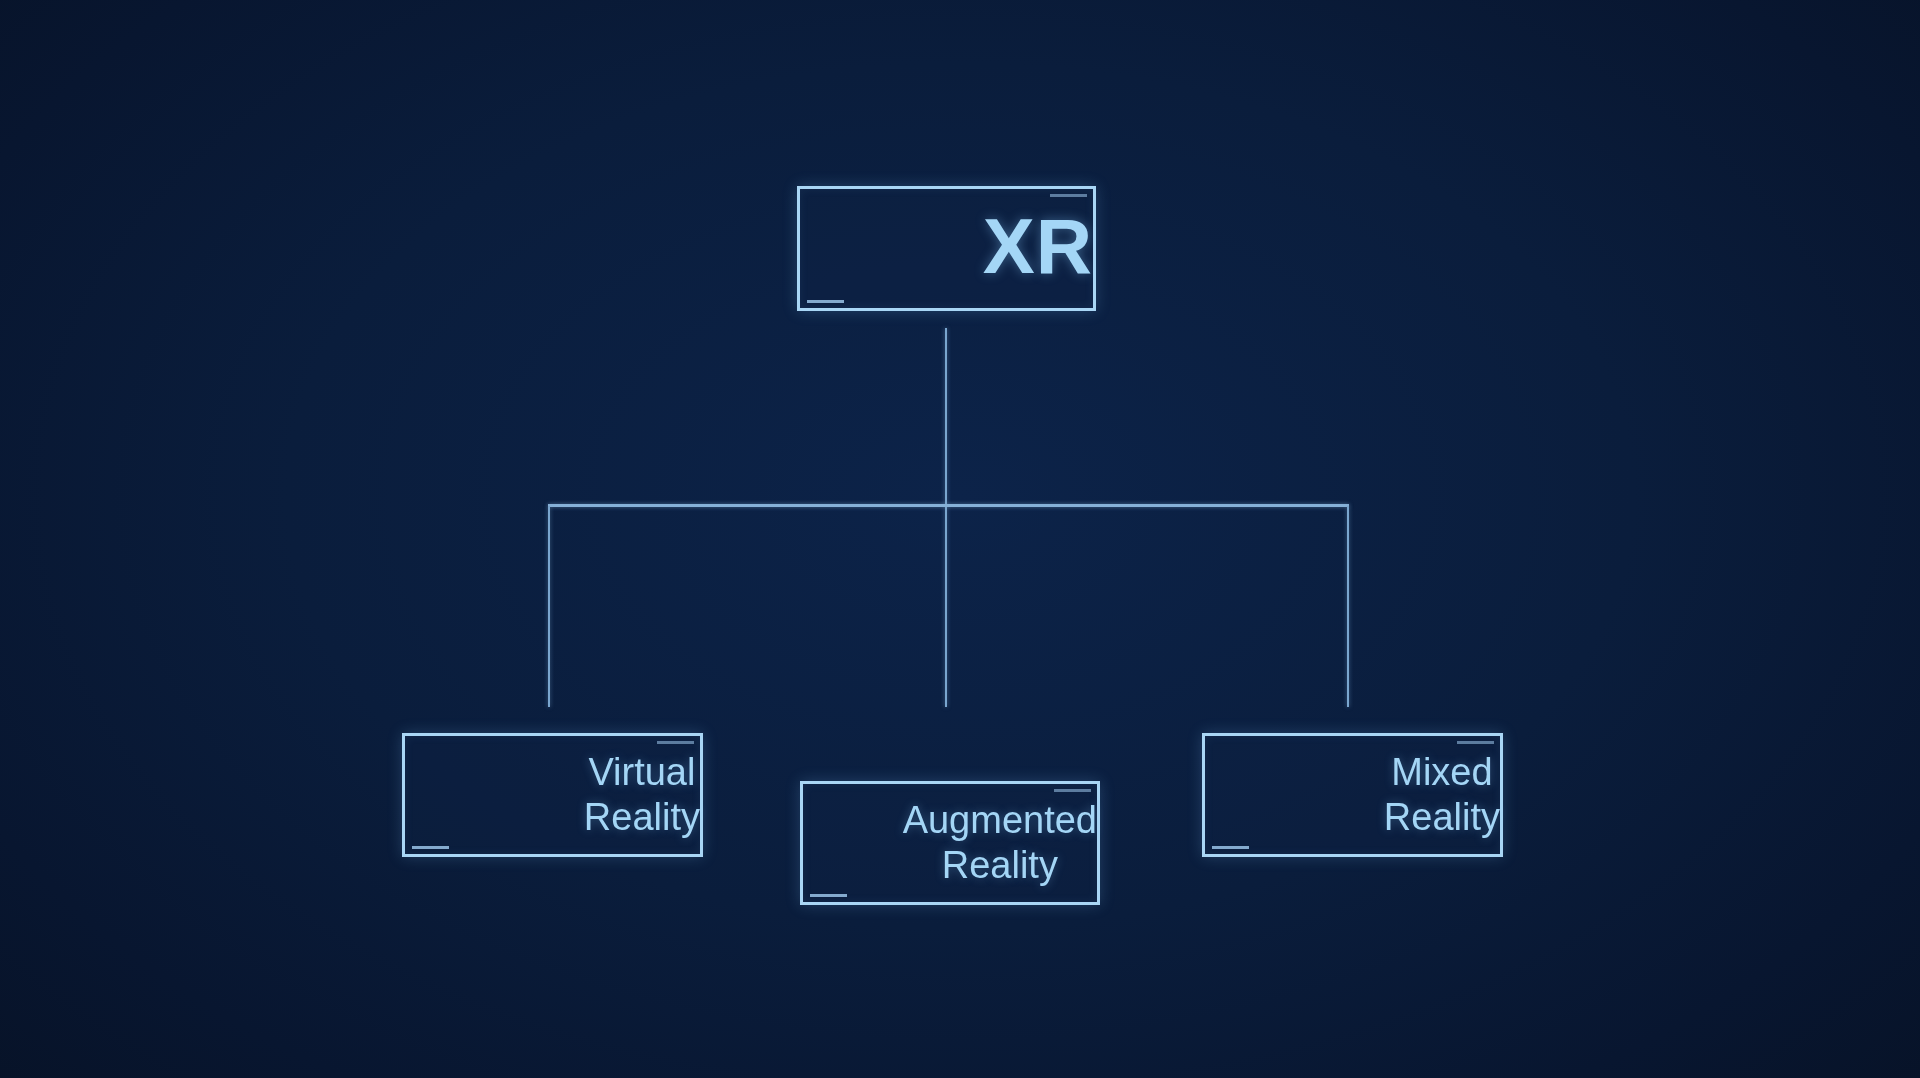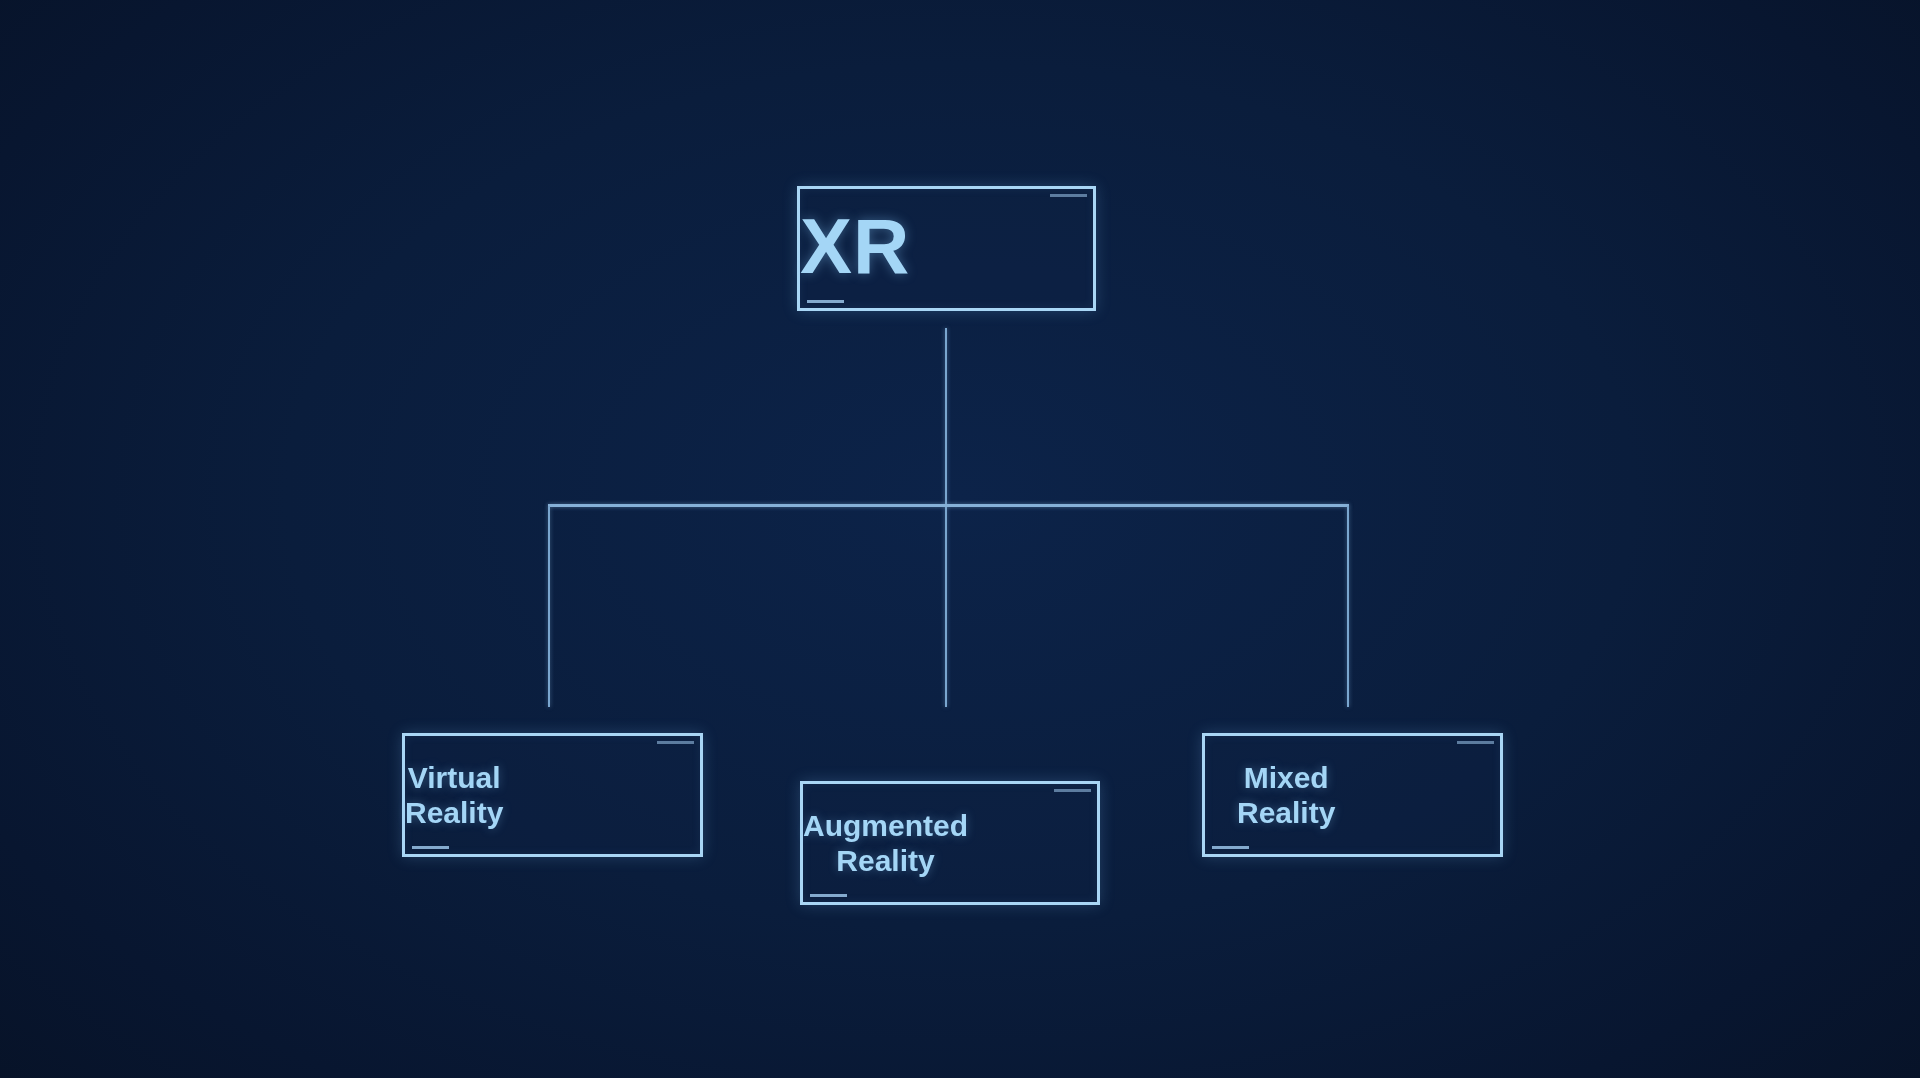--- a/index.html
+++ b/index.html
@@ -32,41 +32,41 @@
   .connector.drop-right { left: 1347px; }
 
   
   .node {
     position: absolute;
     box-sizing: border-box;
     border: 3px solid #a9d6f5;
     background: rgba(13, 33, 68, 0.35);
     display: flex;
     align-items: center;
-    justify-content: flex-start;
+    justify-content: flex-end;
     box-shadow: 0 0 14px rgba(125, 190, 245, 0.22),
                 inset 0 0 10px rgba(125, 190, 245, 0.08);
   }
   .node-xr { left: 797px;  top: 186px; width: 299px; height: 125px; }
   .node-vr { left: 402px;  top: 733px; width: 301px; height: 124px; }
   .node-ar { left: 800px;  top: 733px; width: 300px; height: 124px; margin-top: 48px; }
   .node-mr { left: 1202px; top: 733px; width: 301px; height: 124px; padding-left: 32px; }
 
   .root-label {
     font-size: 78px;
     font-weight: bold;
     letter-spacing: 1px;
     color: #a4d6f6;
     text-shadow: 0 0 12px rgba(130, 195, 245, 0.40);
     line-height: 1;
     padding-bottom: 6px;
   }
   .child-label {
-    font-size: 30px;
-    font-weight: bold;
+    font-size: 38px;
+    font-weight: normal;
     color: #a4d6f6;
     text-align: center;
     line-height: 1.18;
     text-shadow: 0 0 10px rgba(130, 195, 245, 0.35);
   }
   .child-label .lbl-line { display: block; }
 
   
   .accent {
     position: absolute;

